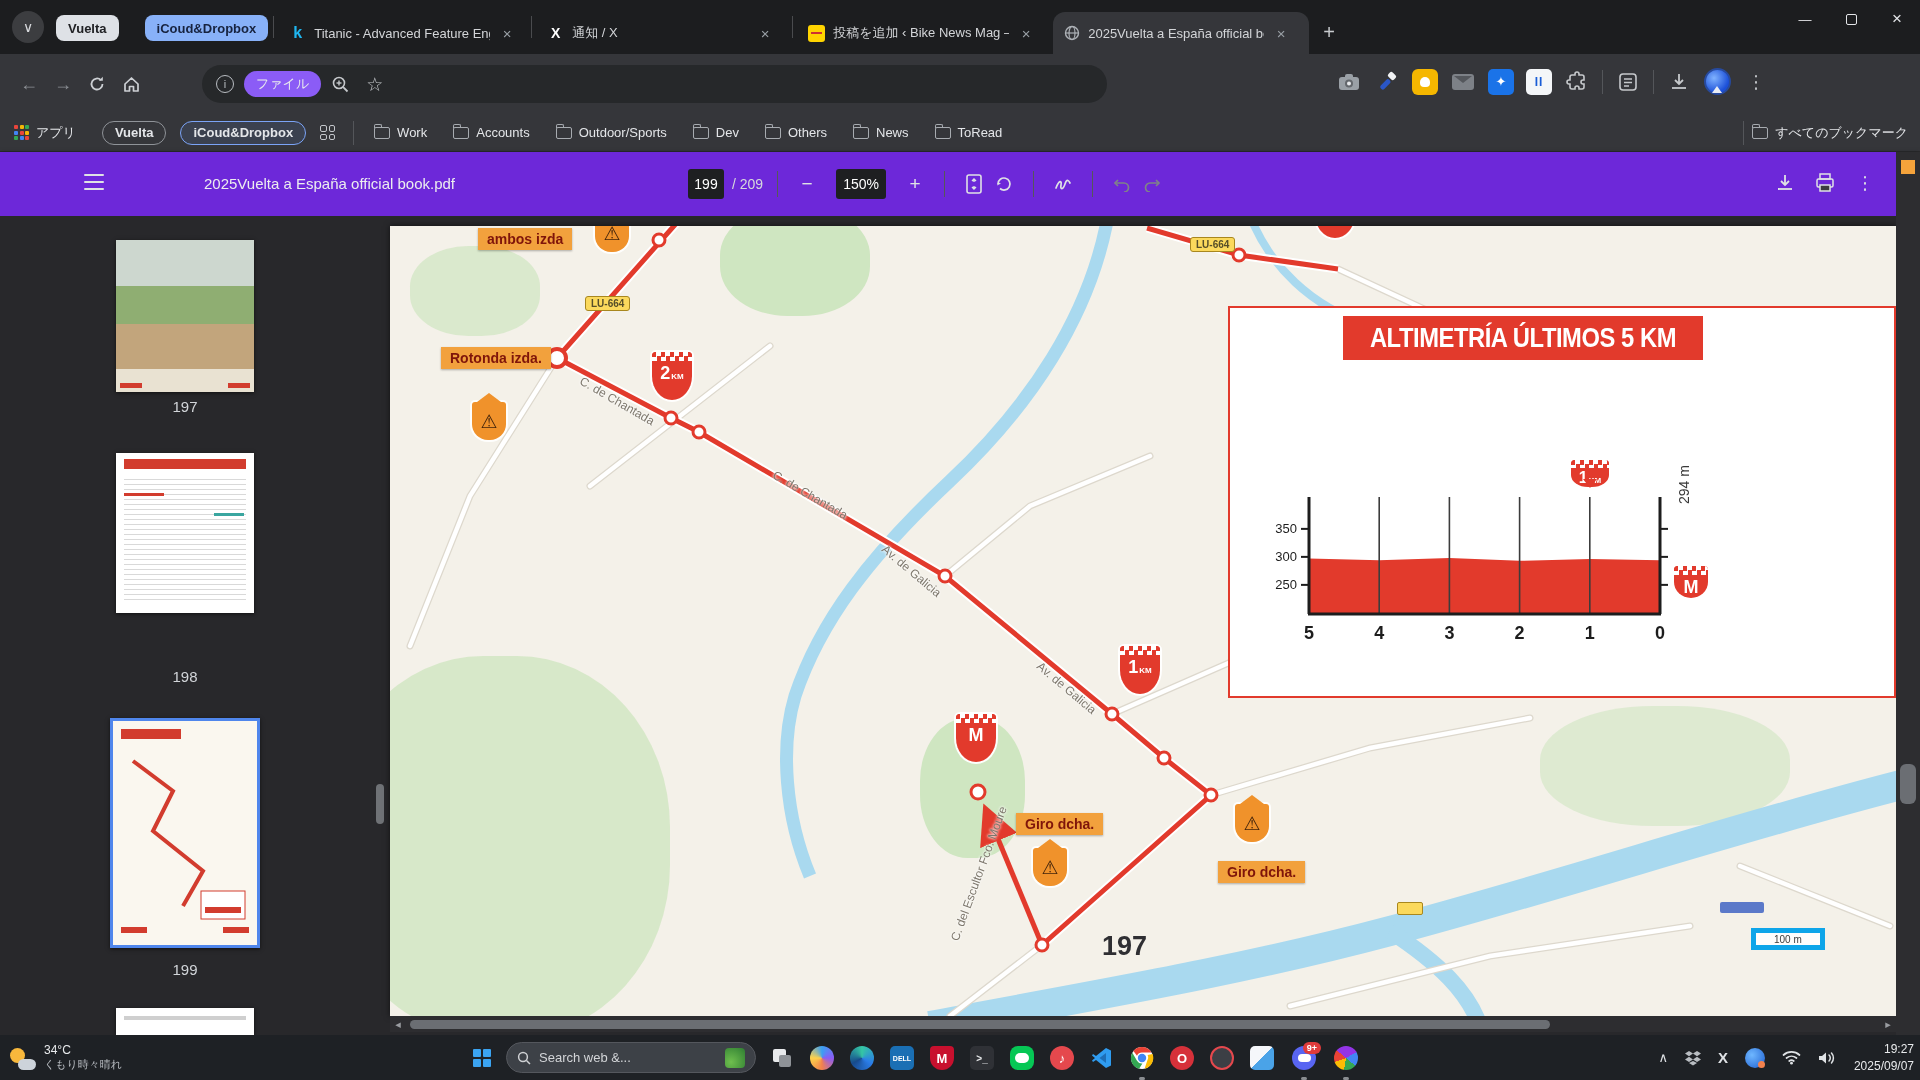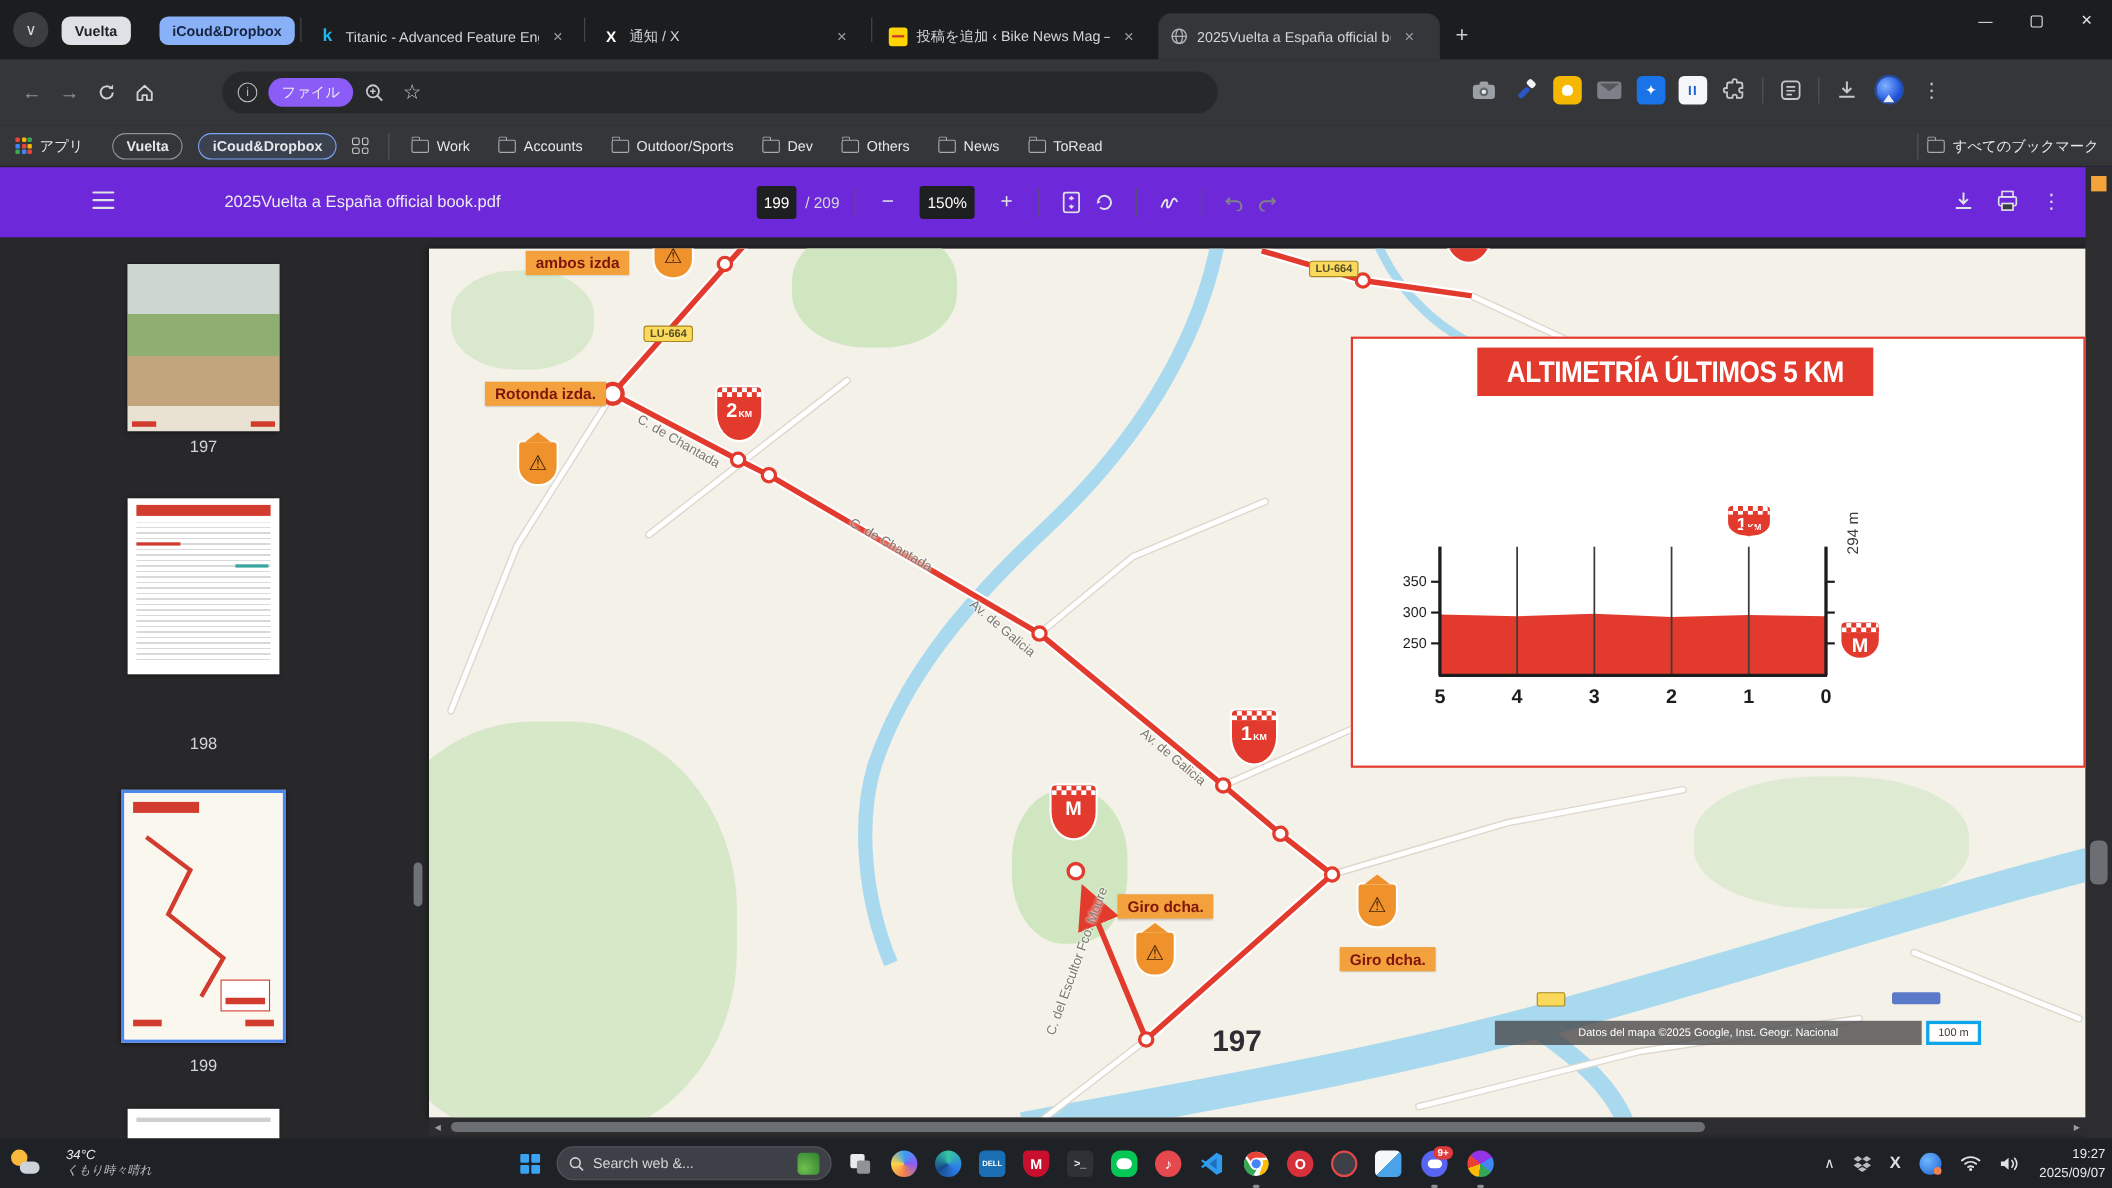--- a/index.html
+++ b/index.html
@@ -90,21 +90,21 @@
   .mlabel{position:absolute;background:#f2a13d;color:#7f150a;font-weight:bold;font-size:14px;padding:3px 9px;white-space:nowrap;box-shadow:0 1px 2px rgba(0,0,0,.3);}
   .rbadge{position:absolute;background:#fbd95c;border:1px solid #a8871e;color:#564e29;font-size:10px;font-weight:bold;padding:1px 5px;border-radius:3px;}
   .rshield{position:absolute;width:40px;background:#e23a2c;border-radius:4px 4px 55% 55%;box-shadow:0 0 0 2px rgba(255,255,255,.95);display:flex;flex-direction:column;align-items:center;color:#fff;}
   .check{width:100%;height:9px;border-radius:4px 4px 0 0;background:repeating-conic-gradient(#fff 0 25%,#e23a2c 0 50%) 0 0/9px 9px;}
   .shnum{display:flex;align-items:baseline;margin-top:3px;font-weight:bold;}
   .shnum .n{font-size:18px;line-height:1.1;} .shnum .u{font-size:8px;margin-left:1px;}
   .warn{position:absolute;width:34px;height:38px;background:#f0922b;border-radius:3px 3px 16px 16px;box-shadow:0 0 0 2px rgba(255,255,255,.9);display:flex;align-items:center;justify-content:center;color:#42230b;font-size:19px;}
   .warn:before{content:"";position:absolute;top:-9px;left:50%;transform:translateX(-50%);border:12px solid transparent;border-bottom:9px solid #f0922b;border-top:0;}
   .bignum{position:absolute;color:#2f2f33;font-size:27px;font-weight:bold;text-shadow:0 0 4px #f4f1e9;}
   .attrib{position:absolute;background:rgba(70,70,72,.78);color:#fff;font-size:10px;display:flex;align-items:center;justify-content:center;padding:0 8px;height:22px;}
-  .scalebox{position:absolute;background:rgba(255,255,255,.85);border:3px solid #0ea5e9;color:#3c3c3c;font-size:10px;display:flex;align-items:center;justify-content:center;height:22px;padding:0 8px;}
+  .scalebox{position:absolute;background:rgba(255,255,255,.85);border:5px solid #0ea5e9;color:#3c3c3c;font-size:10px;display:flex;align-items:center;justify-content:center;height:22px;padding:0 18px;}
   .minibadge{position:absolute;border-radius:2px;}
 
   
   .altibox{position:absolute;left:838px;top:80px;width:668px;height:392px;background:#fff;border:2px solid #e23a2c;}
   .altititle{position:absolute;left:113px;top:8px;width:360px;height:44px;background:#e23a2c;color:#fff;display:flex;align-items:center;justify-content:center;}
   .altititle span{font-weight:bold;font-size:27px;letter-spacing:-.5px;transform:scaleX(.88);white-space:nowrap;}
   .balloon{position:absolute;left:341px;top:152px;width:38px;background:#e23a2c;border-radius:4px 4px 45% 45%;display:flex;flex-direction:column;align-items:center;color:#fff;}
   .balloon:after{content:"";position:absolute;bottom:-8px;left:50%;transform:translateX(-50%);border:7px solid transparent;border-top:9px solid #e23a2c;}
   .vlabel{position:absolute;left:446px;top:196px;color:#3a3a3a;font-size:14px;transform:rotate(-90deg);transform-origin:left top;white-space:nowrap;}
   .altim{left:444px;top:258px;width:34px;}
@@ -114,21 +114,21 @@
   
   .hscroll{position:absolute;left:390px;top:800px;width:1506px;height:16px;background:#2d2d30;display:flex;align-items:center;}
   .hthumb{position:absolute;left:20px;top:4px;width:1140px;height:9px;background:#6b6e73;border-radius:5px;cursor:pointer;}
   .sarrow{color:#9a9da1;font-size:11px;width:16px;text-align:center;cursor:pointer;}
   .vscroll{position:absolute;left:1896px;top:152px;width:24px;height:883px;background:#2d2d30;}
   .vthumb{position:absolute;left:4px;top:612px;width:16px;height:40px;background:#6b6e73;border-radius:6px;cursor:pointer;}
   .vmark{position:absolute;left:5px;top:8px;width:14px;height:14px;background:#f5a33b;}
 
   
   .taskbar{position:absolute;left:0;top:1035px;width:1920px;height:45px;background:#1e2125;display:flex;align-items:center;}
-  .weather{position:absolute;left:10px;display:flex;align-items:flex-start;gap:24px;cursor:pointer;font-style:italic;}
+  .weather{position:absolute;left:10px;display:flex;align-items:flex-end;gap:8px;cursor:pointer;}
   .wicon{width:26px;height:26px;position:relative;}
   .wicon .sun{position:absolute;left:0;top:2px;width:15px;height:15px;border-radius:50%;background:#f8b83c;}
   .wicon .cloud{position:absolute;right:0;bottom:2px;width:18px;height:11px;border-radius:7px;background:#cdd3da;}
   .wtxt{line-height:1.25;}
   .wtemp{font-size:12px;color:#e8eaec;} .wdesc{font-size:11px;color:#b7bbc0;}
   .tkicon{position:absolute;top:7px;width:32px;height:32px;display:flex;align-items:center;justify-content:center;border-radius:5px;cursor:pointer;}
   .rundot{position:absolute;bottom:-6px;left:50%;transform:translateX(-50%);width:6px;height:3px;border-radius:2px;background:#8a8d91;}
   .winlogo{width:18px;height:18px;display:grid;grid-template-columns:1fr 1fr;gap:2px;}
   .winlogo i{background:#3ba4f2;border-radius:1px;}
   .srchpill{position:absolute;left:506px;top:7px;width:250px;height:31px;border-radius:16px;background:#3d4147;border:1px solid #54575d;display:flex;align-items:center;padding:0 10px;gap:8px;cursor:text;}
@@ -597,21 +597,20 @@
       <div class="rshield altim">
         <span class="check"></span>
         <span class="shnum">
             <span class="n">M</span>
           </span>
       </div>
     </div>
 
     <div class="minibadge" style="left:1007px;top:676px;width:26px;height:13px;background:#fbd95c;border:1px solid #a8871e"></div>
     <div class="minibadge" style="left:1330px;top:676px;width:44px;height:11px;background:#5b79c9"></div>
-    <div class="attrib" style="left:969px;top:702px;width:388px">Datos del mapa ©2025 Google, Inst. Geogr. Nacional</div>
     <div class="scalebox" style="left:1361px;top:702px">100 m</div>
   </div>
 
   <div class="hscroll">
     <span class="sarrow">◂</span>
     <div class="hthumb"></div>
     <span class="sarrow" style="position:absolute;right:0">▸</span>
   </div>
 </div>
 

